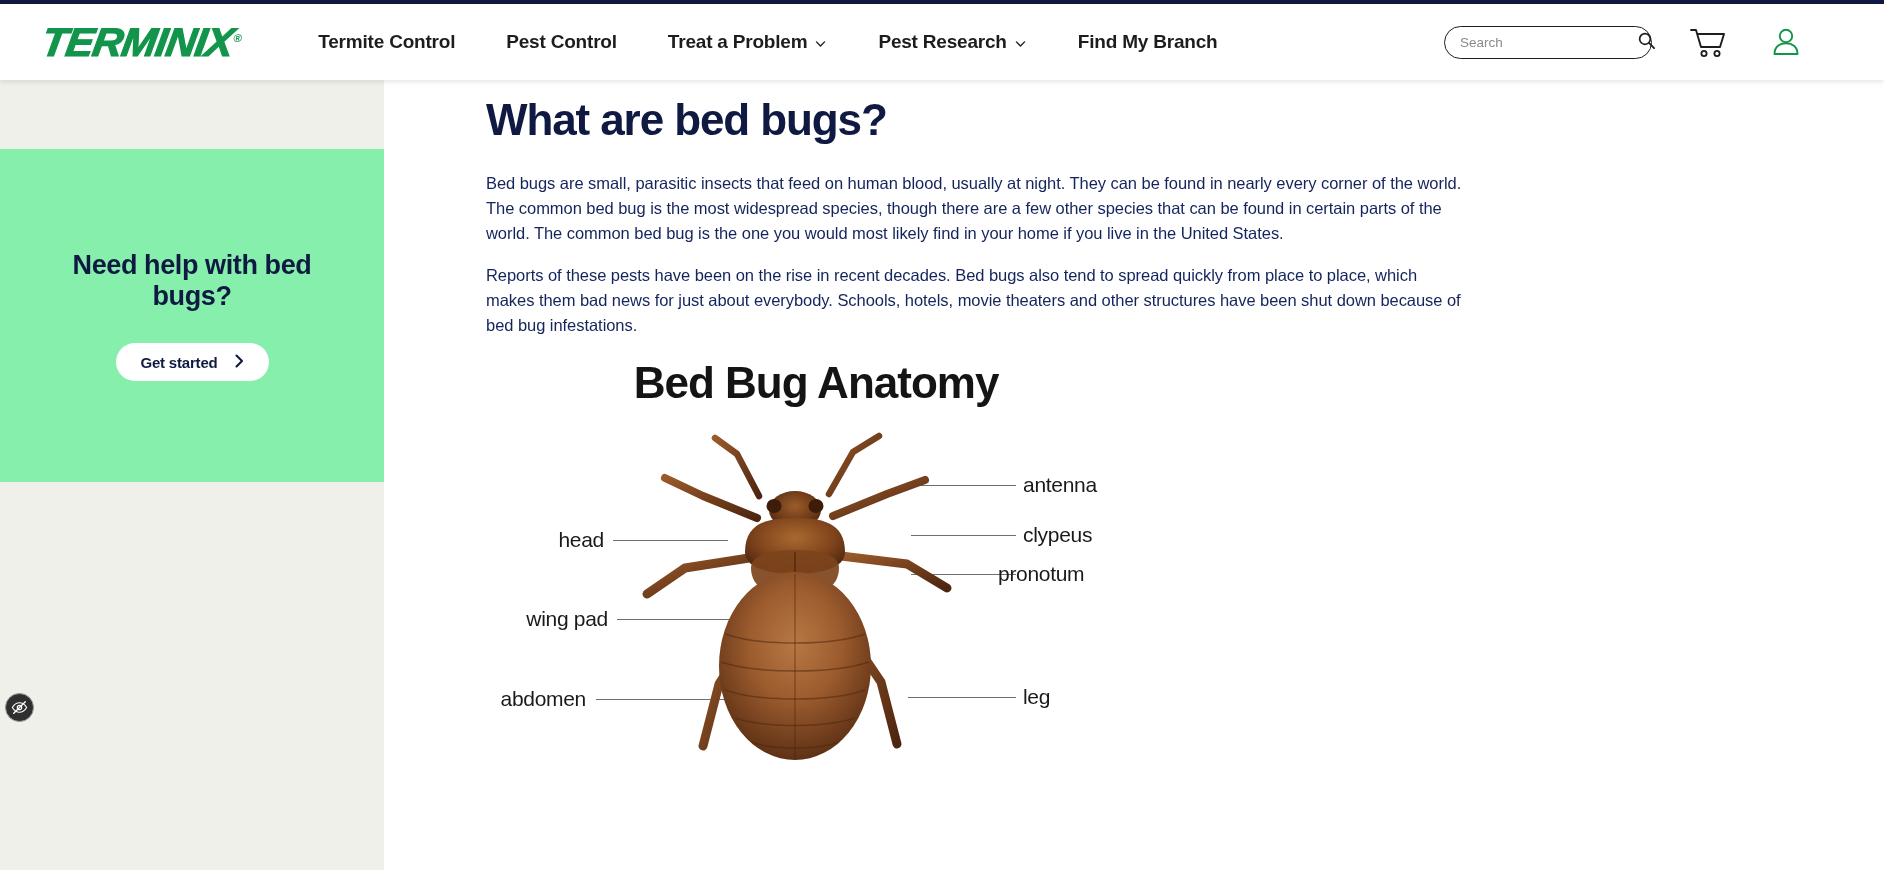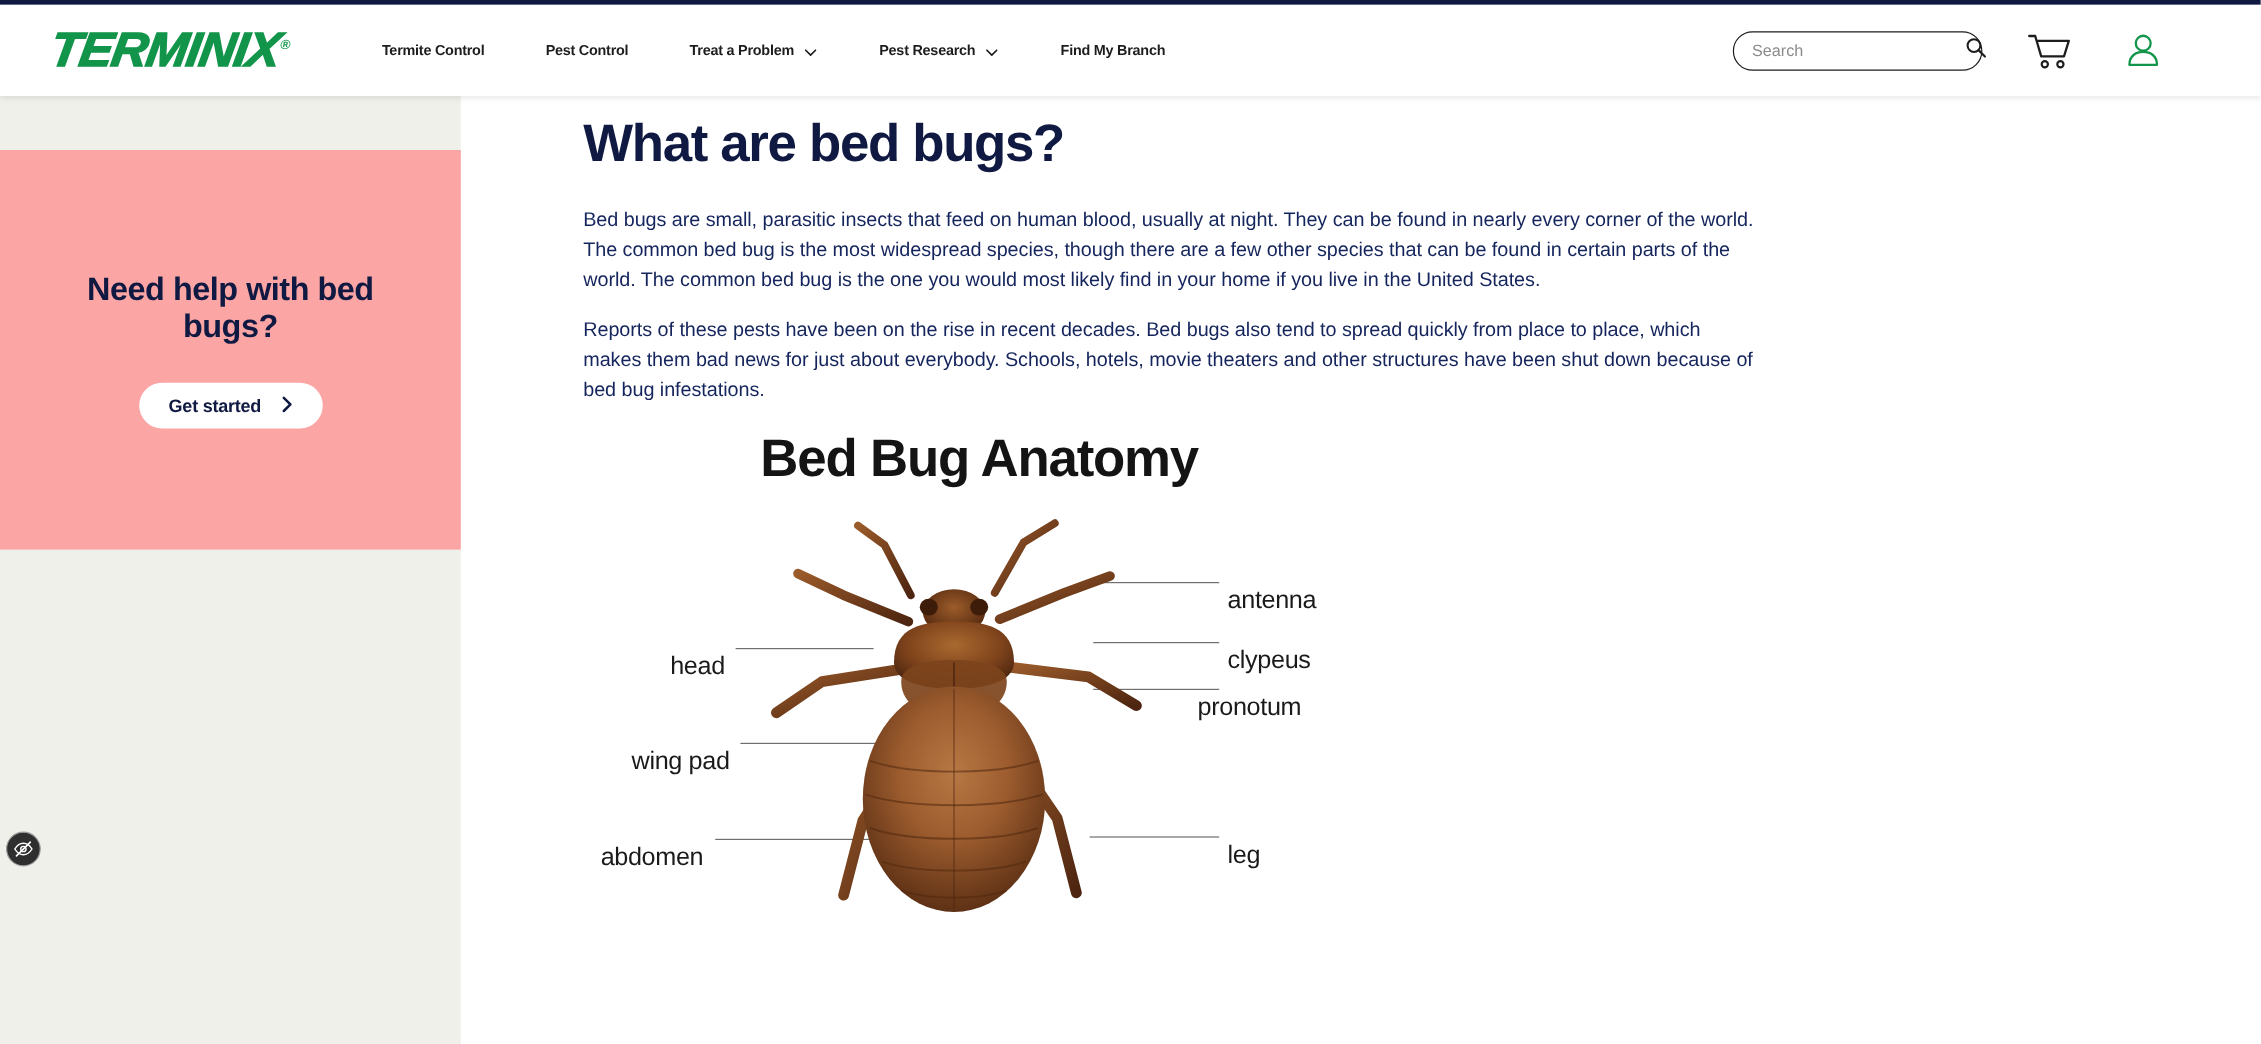--- a/index.html
+++ b/index.html
@@ -34,21 +34,21 @@
     transform: skewX(-9deg) scaleX(1.04);
     line-height:1;
     position:relative;
     -webkit-text-stroke: 1.2px #12954a;
   }
   .logo sup { font-size:11px; vertical-align:super; -webkit-text-stroke:0; }
 
   .main-nav { display:flex; align-items:center; margin-left:82px; gap:0; }
   .nav-item {
     display:flex; align-items:center; gap:7px;
-    font-size:12px; font-weight:bold; color:#1d1d1f;
+    font-size:19px; font-weight:bold; color:#1d1d1f;
     padding: 6px 0; margin-right:51px;
     cursor:pointer; white-space:nowrap;
     letter-spacing:-0.2px;
   }
   .nav-item:last-child { margin-right:16px; }
   .chev { display:inline-block; width:13px; height:13px; position:relative; top:1px;}
   .chev svg { display:block; }
 
   .header-right {
     position:absolute; right:0; top:0; height:76px;
@@ -72,22 +72,22 @@
   .cart-wrap { margin-left:36px; }
   .user-wrap { margin-left:42px; margin-right:82px; }
 
   
   .sidebar {
     position:absolute; left:0; top:80px; width:384px; height:790px;
     background:#f0f0eb;
     z-index:10;
   }
   .promo-card {
-    position:absolute; left:0; top:45px; width:384px; height:333px;
-    background:#fca5a5;
+    position:absolute; left:0; top:69px; width:384px; height:333px;
+    background:#86efac;
     display:flex; flex-direction:column; align-items:center; justify-content:center;
   }
   .promo-title {
     font-size:27px; font-weight:bold; color:#0f1941;
     text-align:center; line-height:1.16; width:272px;
     letter-spacing:-0.4px;
   }
   .promo-btn {
     margin-top:31px;
     background:#ffffff; color:#0f1941;
@@ -135,21 +135,20 @@
     text-align:center; font-size:44px; font-weight:bold; color:#141414;
     letter-spacing:-1px; width:660px; margin-left:0;
   }
   .diagram { position:relative; width:660px; height:340px; margin-top:14px; }
 
   .leader { position:absolute; height:1px; background:#6f6f6f; }
   .fig-label {
     position:absolute; font-size:21px; color:#1a1a1a;
     font-family:"Liberation Sans", sans-serif; white-space:nowrap;
     letter-spacing:-0.3px;
-    margin-top:16px;
   }
   .fig-label.right { text-align:left; }
   .fig-label.left  { text-align:right; }
 
   .bug { position:absolute; left:155px; top:0px; width:330px; height:340px; }
 </style>
 </head>
 <body>
 
 <div id="page">

